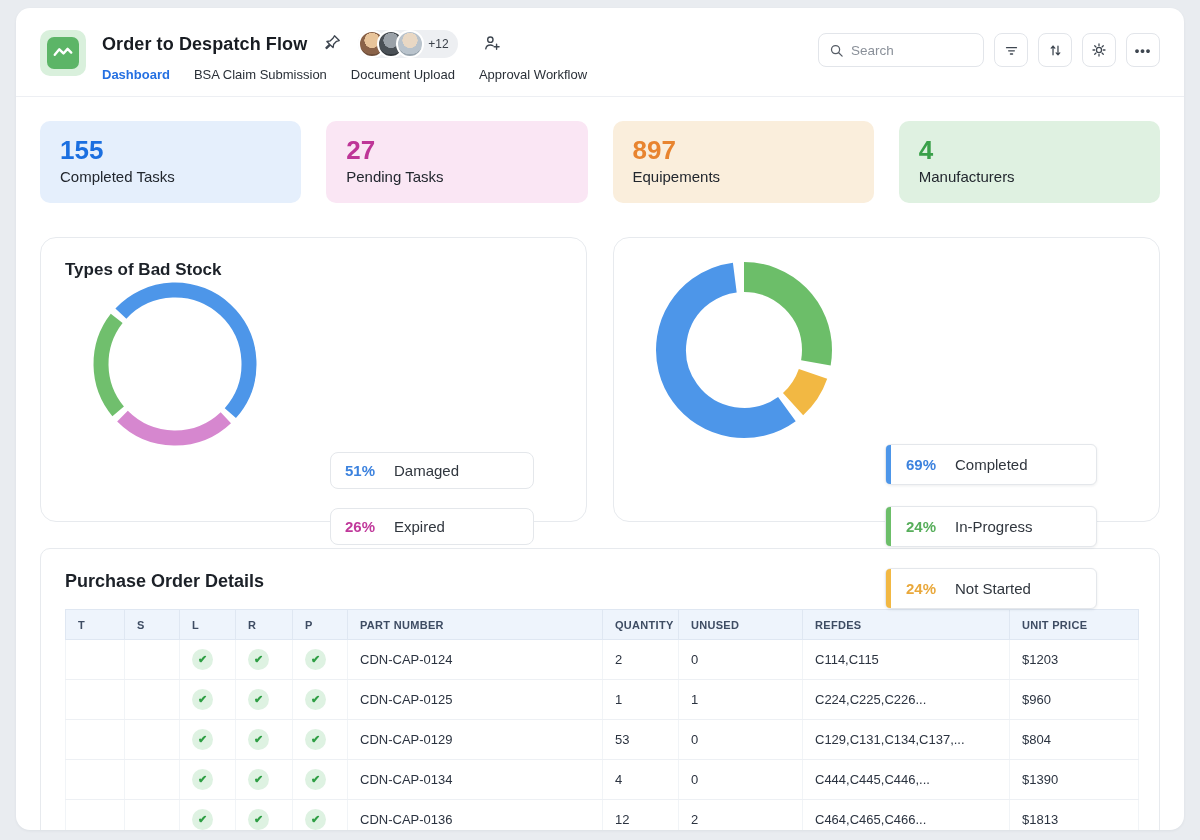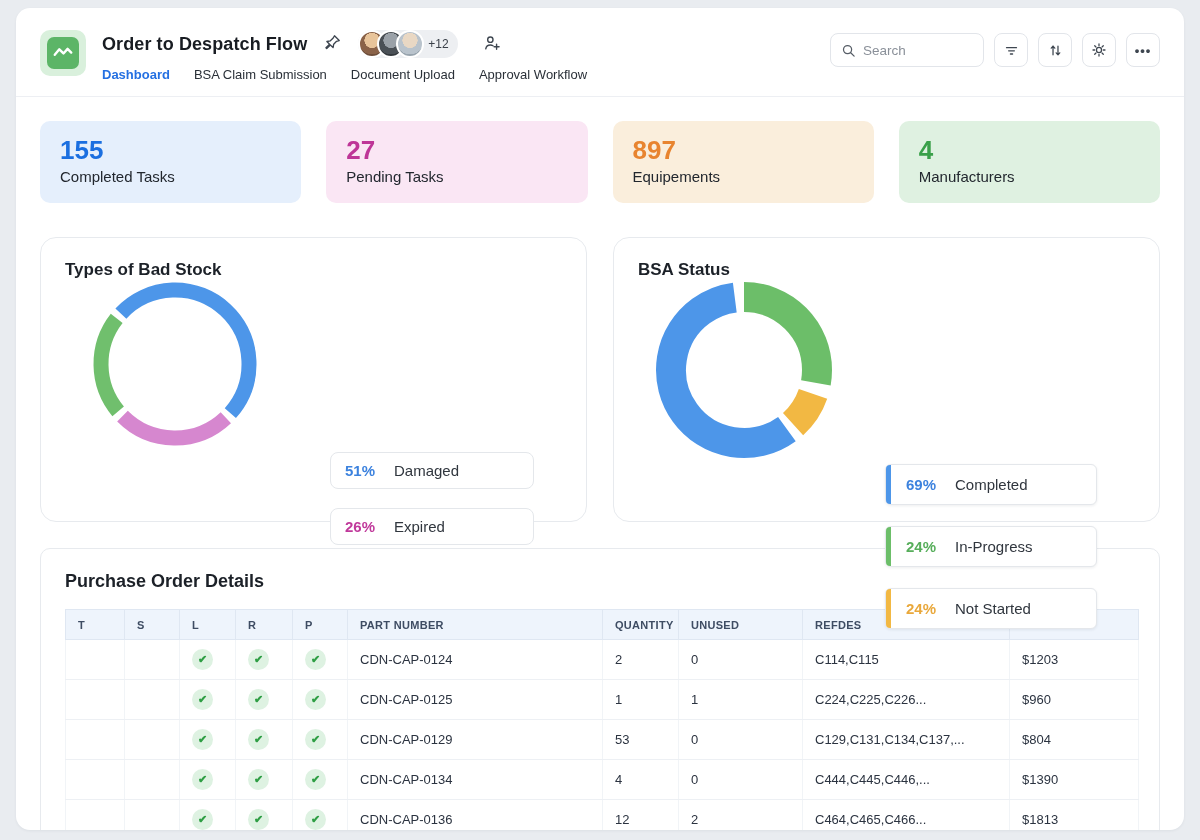--- a/index.html
+++ b/index.html
@@ -26,21 +26,21 @@
   .avatar { width:28px; height:28px; border-radius:50%; border:2px solid #fff; margin-right:-9px; }
   .avatar.a1 { background:radial-gradient(circle at 50% 35%, #e8c49a 0 38%, #8a6248 39% 70%, #6e4e3a 71%); }
   .avatar.a2 { background:radial-gradient(circle at 50% 35%, #9aa1a8 0 38%, #4a5056 39% 70%, #33383d 71%); }
   .avatar.a3 { background:radial-gradient(circle at 50% 35%, #e9d8c4 0 38%, #b9c3cc 39% 70%, #98a4ae 71%); }
   .avatar-more { font-size:12px; color:#3A4049; margin-left:13px; font-weight:500; }
   .tabs { display:flex; gap:24px; margin-top:9px; }
   .tab { font-size:13px; color:#2A3038; cursor:pointer; font-weight:500; }
   .tab.active { color:#2470E2; font-weight:600; }
 
   .hdr-right { display:flex; gap:10px; align-items:center; margin-top:3px; }
-  .search-box { display:flex; align-items:center; width:154px; height:34px;
+  .search-box { display:flex; align-items:center; width:166px; height:34px;
     border:1px solid #E2E5EA; border-radius:8px; padding:16px 10px; gap:7px; background:#fff; }
   .search-box input { border:none; outline:none; width:100%; font-size:13.5px;
     font-family:"Liberation Sans", sans-serif; color:#333; background:transparent; }
   .search-box input::placeholder { color:#8A9099; }
   .sq-btn { width:34px; height:34px; border:1px solid #E2E5EA; border-radius:8px;
     background:#fff; display:flex; align-items:center; justify-content:center; cursor:pointer; }
   .dots { font-size:13px; letter-spacing:1px; color:#3E4650; font-weight:700; }
 
   
   .stats { display:flex; gap:25px; margin-top:24px; }
@@ -207,21 +207,20 @@
             </div>
             <div class="legend-item">
               <span class="legend-pct" style="color: rgb(192, 57, 155);">26%</span>
               <span class="legend-label">Expired</span>
             </div>
           </div>
         </div>
       </div>
 
       <div class="chart-card">
-        <div class="chart-title">BSA Status</div>
         <div class="chart-body">
           <div class="donut-wrap" style="margin-left:16px;">
             <svg width="180" height="180" viewBox="0 0 180 180">
               <circle cx="90" cy="90" r="73" fill="none" stroke-width="30" pathLength="100" stroke-dasharray="27.8 72.2" transform="rotate(-90 90 90)" stroke="#6CBE69"></circle>
               <circle cx="90" cy="90" r="73" fill="none" stroke-width="30" pathLength="100" stroke-dasharray="8 92" transform="rotate(19 90 90)" stroke="#F2B843"></circle>
               <circle cx="90" cy="90" r="73" fill="none" stroke-width="30" pathLength="100" stroke-dasharray="58 42" transform="rotate(54 90 90)" stroke="#4D96E9"></circle>
             </svg>
           </div>
           <div class="legend-col" style="margin-right:38px; gap:21px;">
             <div class="legend-item barred">

